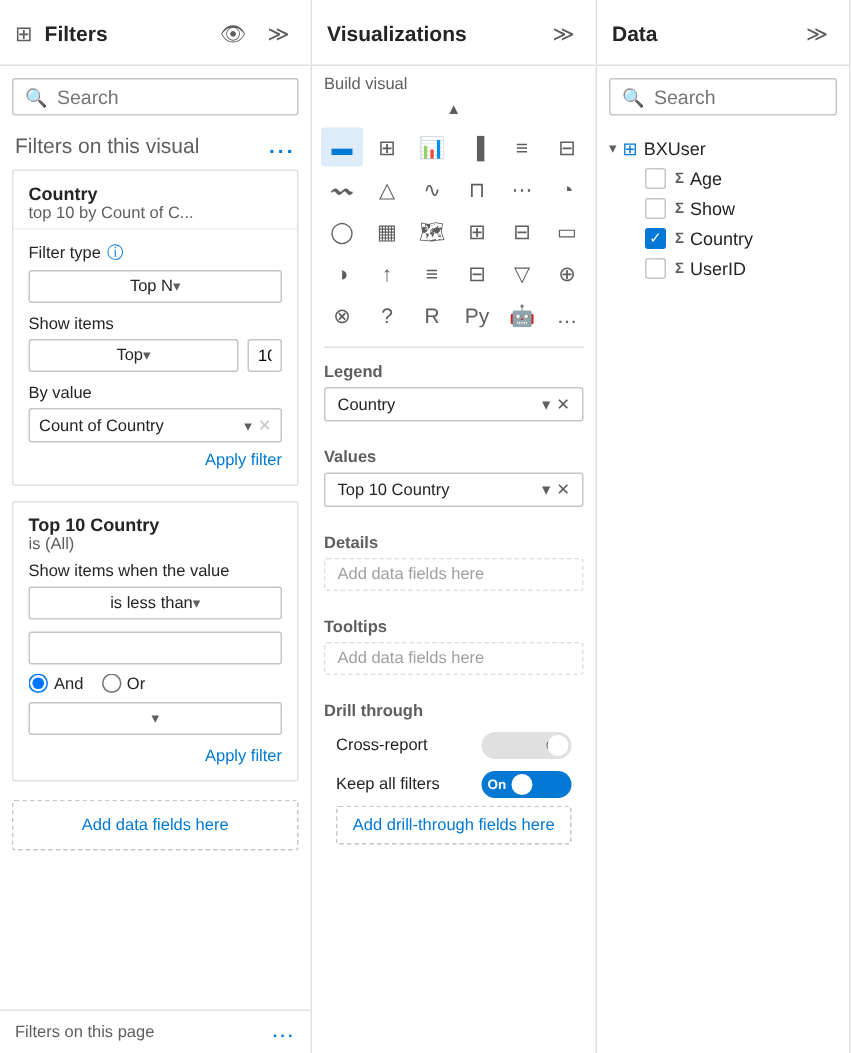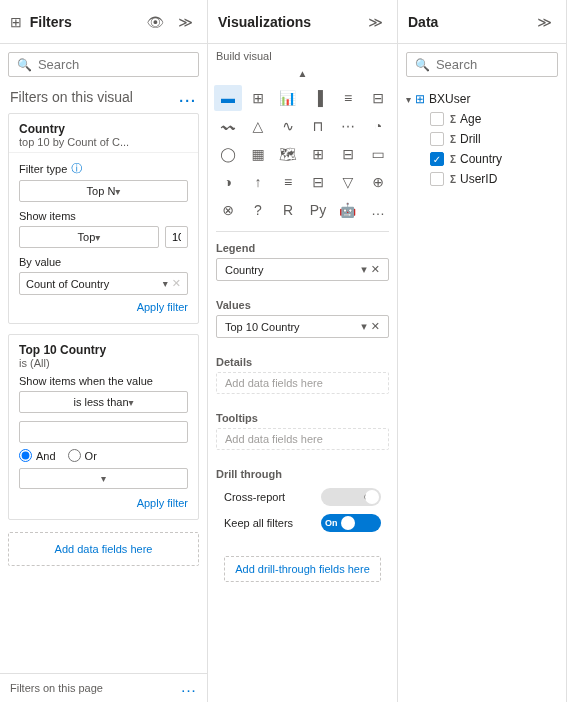--- a/index.html
+++ b/index.html
@@ -310,21 +310,21 @@
       height: 14px;
       border-radius: 50%;
       background: #fff;
       position: absolute;
       top: 2px;
     }
     .toggle.off .toggle-knob { right: 2px; }
     .toggle.on .toggle-knob { left: 20px; }
 
     .add-drillthrough-btn {
-      margin: 20px 8px;
+      margin: 1px 8px;
       padding: 6px 8px;
       border: 1px dashed #c8c6c4;
       border-radius: 2px;
       color: #0078d4;
       font-size: 11px;
       cursor: pointer;
       text-align: center;
     }
 
     
@@ -588,21 +588,21 @@
 
     <div class="data-tree-item field-indent">
       <div class="tree-check"></div>
       <span class="tree-field-icon sigma">Σ</span>
       <span>Age</span>
     </div>
 
     <div class="data-tree-item field-indent">
       <div class="tree-check"></div>
       <span class="tree-field-icon sigma">Σ</span>
-      <span>Drill</span>
+      <span>Show</span>
     </div>
 
     <div class="data-tree-item field-indent">
       <div class="tree-check checked">✓</div>
       <span class="tree-field-icon sigma">Σ</span>
       <span>Country</span>
     </div>
 
     <div class="data-tree-item field-indent">
       <div class="tree-check"></div>

